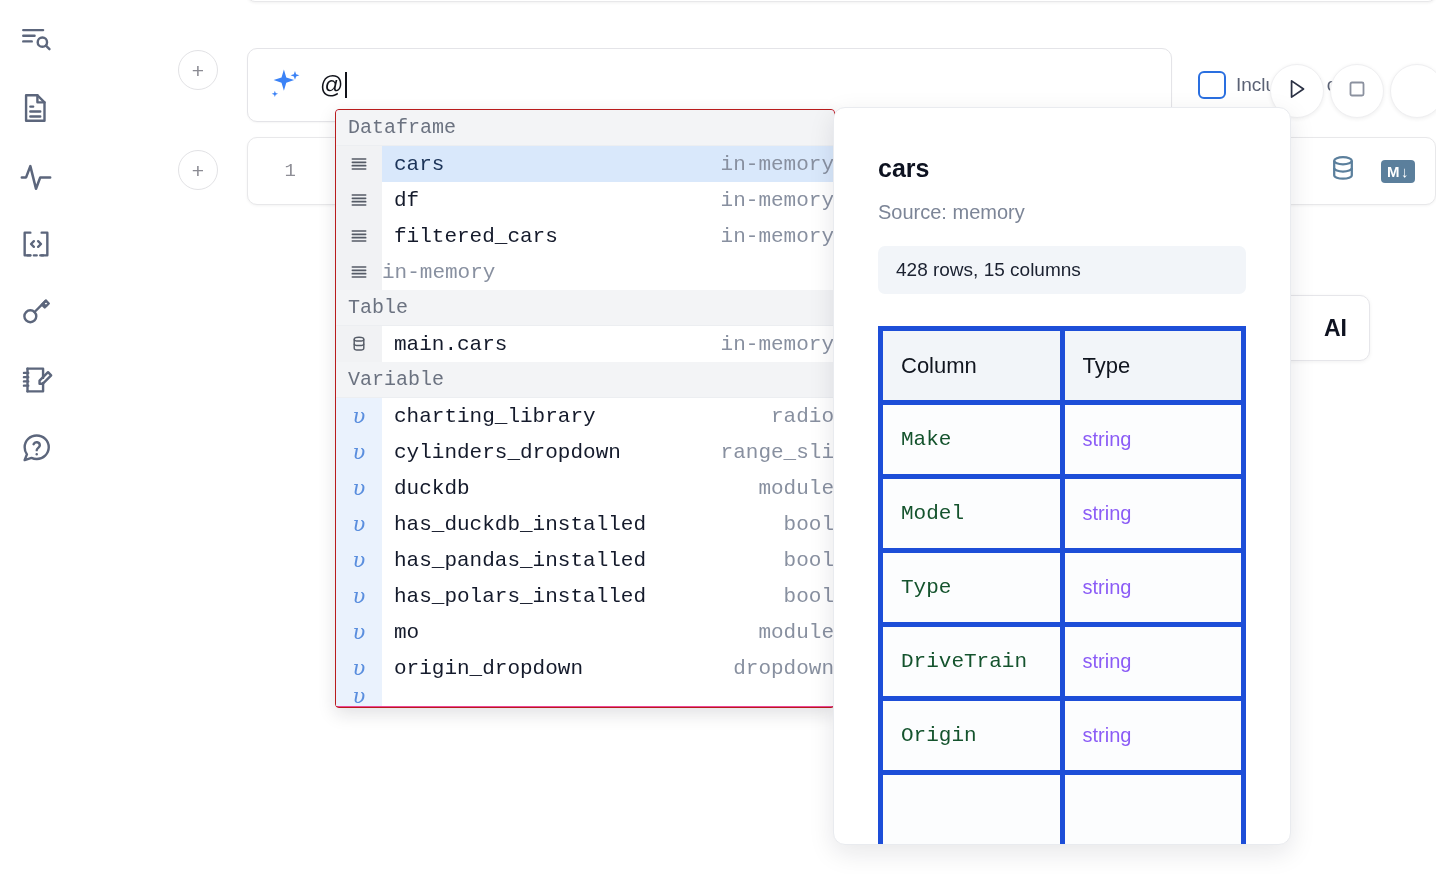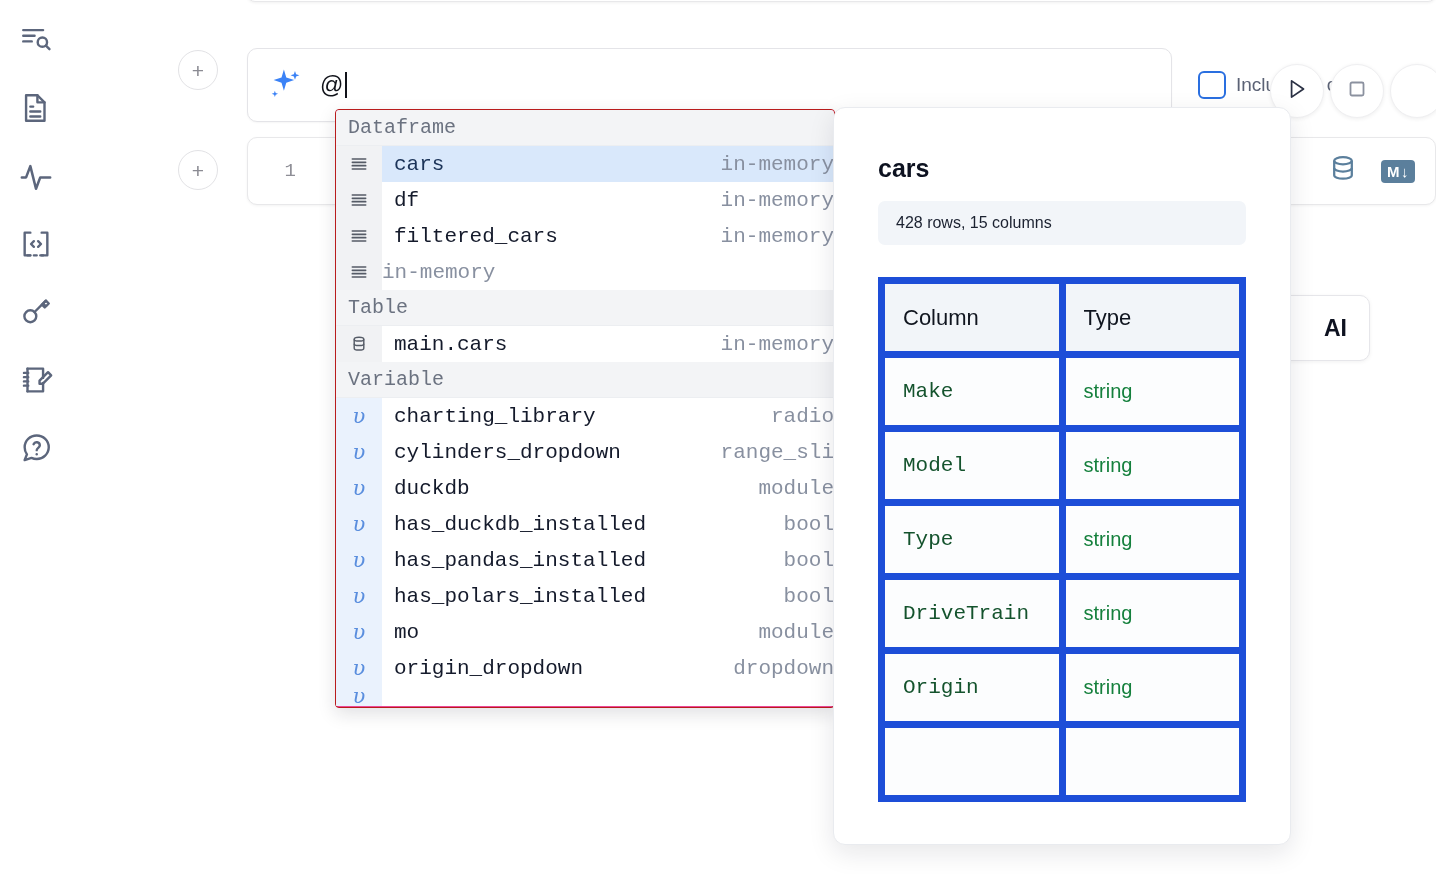--- a/index.html
+++ b/index.html
@@ -153,37 +153,37 @@
   .pv-title {
     font-size:25px; font-weight:bold; color:#0d1220;
     font-family:"Liberation Sans", sans-serif; margin-bottom:18px;
   }
   .pv-source {
     font-size:20px; color:#7c8597; font-family:"Liberation Sans", sans-serif;
     margin-bottom:22px;
   }
   .pv-shape {
     background:#f2f5f9; border-radius:7px; padding:13px 18px;
-    font-size:16px; color:#1b2130; font-family:"Liberation Sans", sans-serif;
+    font-size:19px; color:#1b2130; font-family:"Liberation Sans", sans-serif;
     margin-bottom:32px;
   }
   .pv-table { width:100%; border-collapse:collapse; table-layout:fixed; }
   .pv-table th, .pv-table td {
-    border:7px solid #1d4ed8; padding:17px 18px; text-align:left; height:74px;margin-left:36px;
+    border:5px solid #1d4ed8; padding:17px 18px; text-align:left; height:74px;margin-left:36px;
   }
   .pv-table th {
     background:#f2f5f9; font-weight:normal; font-size:22px; color:#10151f;
     font-family:"Liberation Sans", sans-serif;
   }
   .pv-table td.col {
     font-family:"Liberation Mono", monospace; font-size:21px; color:#14532d;
     background:#fcfdfe;
   }
   .pv-table td.typ {
-    font-family:"Liberation Sans", sans-serif; font-size:20px; color:#15803d;
+    font-family:"Liberation Sans", sans-serif; font-size:20px; color:#8b5cf6;
     background:#fcfdfe;
   }
 </style>
 </head>
 <body>
 
 <div class="app">
 
   <div class="rail">
     <div class="rail-btn">
@@ -412,20 +412,21 @@
     </div>
     <div class="ac-row partial">
       <span class="ac-ico var">υ</span>
       <span class="ac-name"></span>
       <span class="ac-meta"></span>
     </div>
   </div>
 
   <div class="preview">
     <div class="pv-title">cars</div>
+    <div class="pv-source">Source: memory</div>
     <div class="pv-shape">428 rows, 15 columns</div>
     <table class="pv-table">
       <thead>
         <tr>
           <th>Column</th>
           <th>Type</th>
         </tr>
       </thead>
       <tbody>
         <tr>

